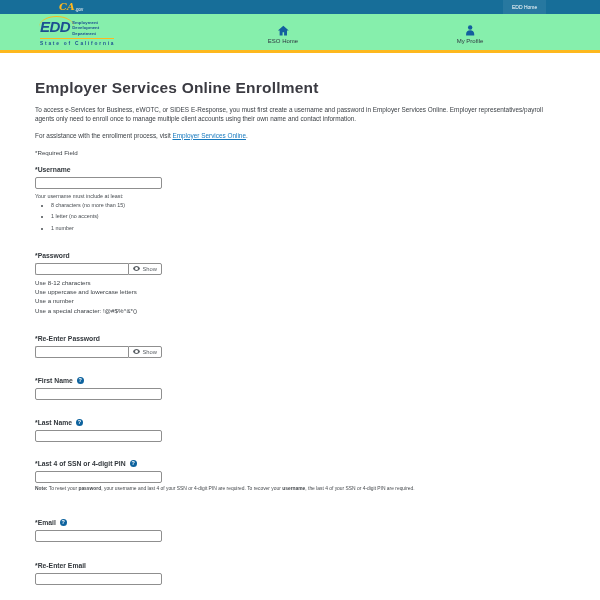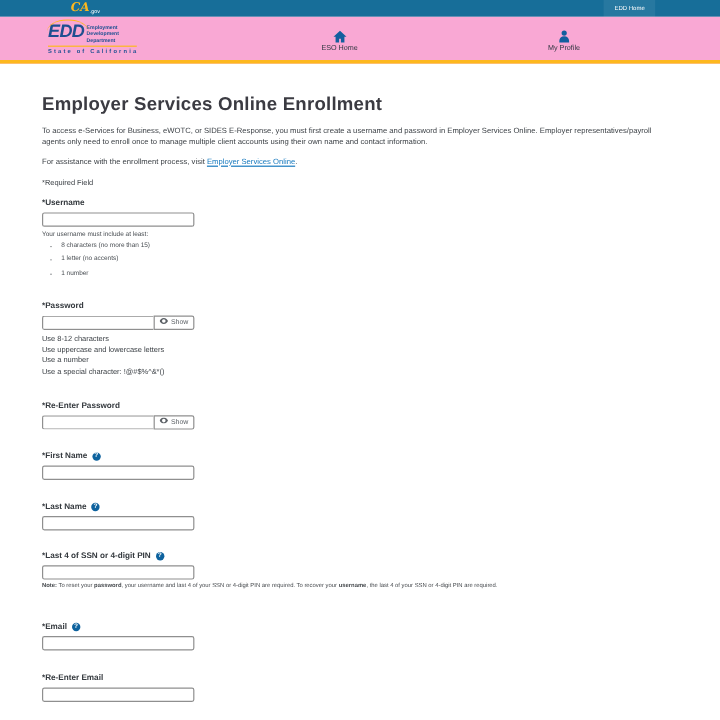--- a/index.html
+++ b/index.html
@@ -9,21 +9,21 @@
   
   .topbar { position:relative; height:14px; background:#176e99; }
   .ca-logo { position:absolute; left:59px; top:0; height:14px; display:flex; align-items:center; }
   .ca-script { font-family:"DejaVu Serif", serif; font-style:italic; font-weight:bold;
     font-size:10px; color:#fdb81e; line-height:1; }
   .ca-gov { font-size:4.5px; color:#fff; align-self:flex-end; padding-bottom:2px; }
   .edd-home-btn { position:absolute; left:503px; top:0; height:14px; display:flex; align-items:center;
     padding:0 9px; color:#fff; font-size:5px; background:rgba(255,255,255,0.07); cursor:pointer; }
 
   
-  .header { position:relative; height:39px; background:#f9a8d4; border-bottom:3px solid #fdb81e; }
+  .header { position:relative; height:39px; background:#86efac; border-bottom:3px solid #fdb81e; }
   .edd-logo { position:absolute; left:40px; top:5px; width:76px; cursor:pointer; }
   .logo-arc { position:absolute; left:-1px; top:-3px; width:35px; height:11px;
     border-top:1.5px solid #fdb81e; border-radius:50% 50% 0 0 / 100% 100% 0 0; }
   .logo-row { display:flex; align-items:flex-start; gap:2px; }
   .edd-word { font-size:15px; font-weight:bold; font-style:italic; color:#1d4f91;
     line-height:1; letter-spacing:-0.5px; }
   .dept { display:flex; flex-direction:column; font-size:4.3px; font-weight:bold;
     color:#1d4f91; line-height:1.25; padding-top:1px; }
   .logo-rule { height:1.5px; background:#fdb81e; width:74px; margin:1.5px 0 1.5px; }
   .logo-state { font-size:4.8px; font-weight:bold; color:#1d4f91; letter-spacing:1.8px; white-space:nowrap; }

